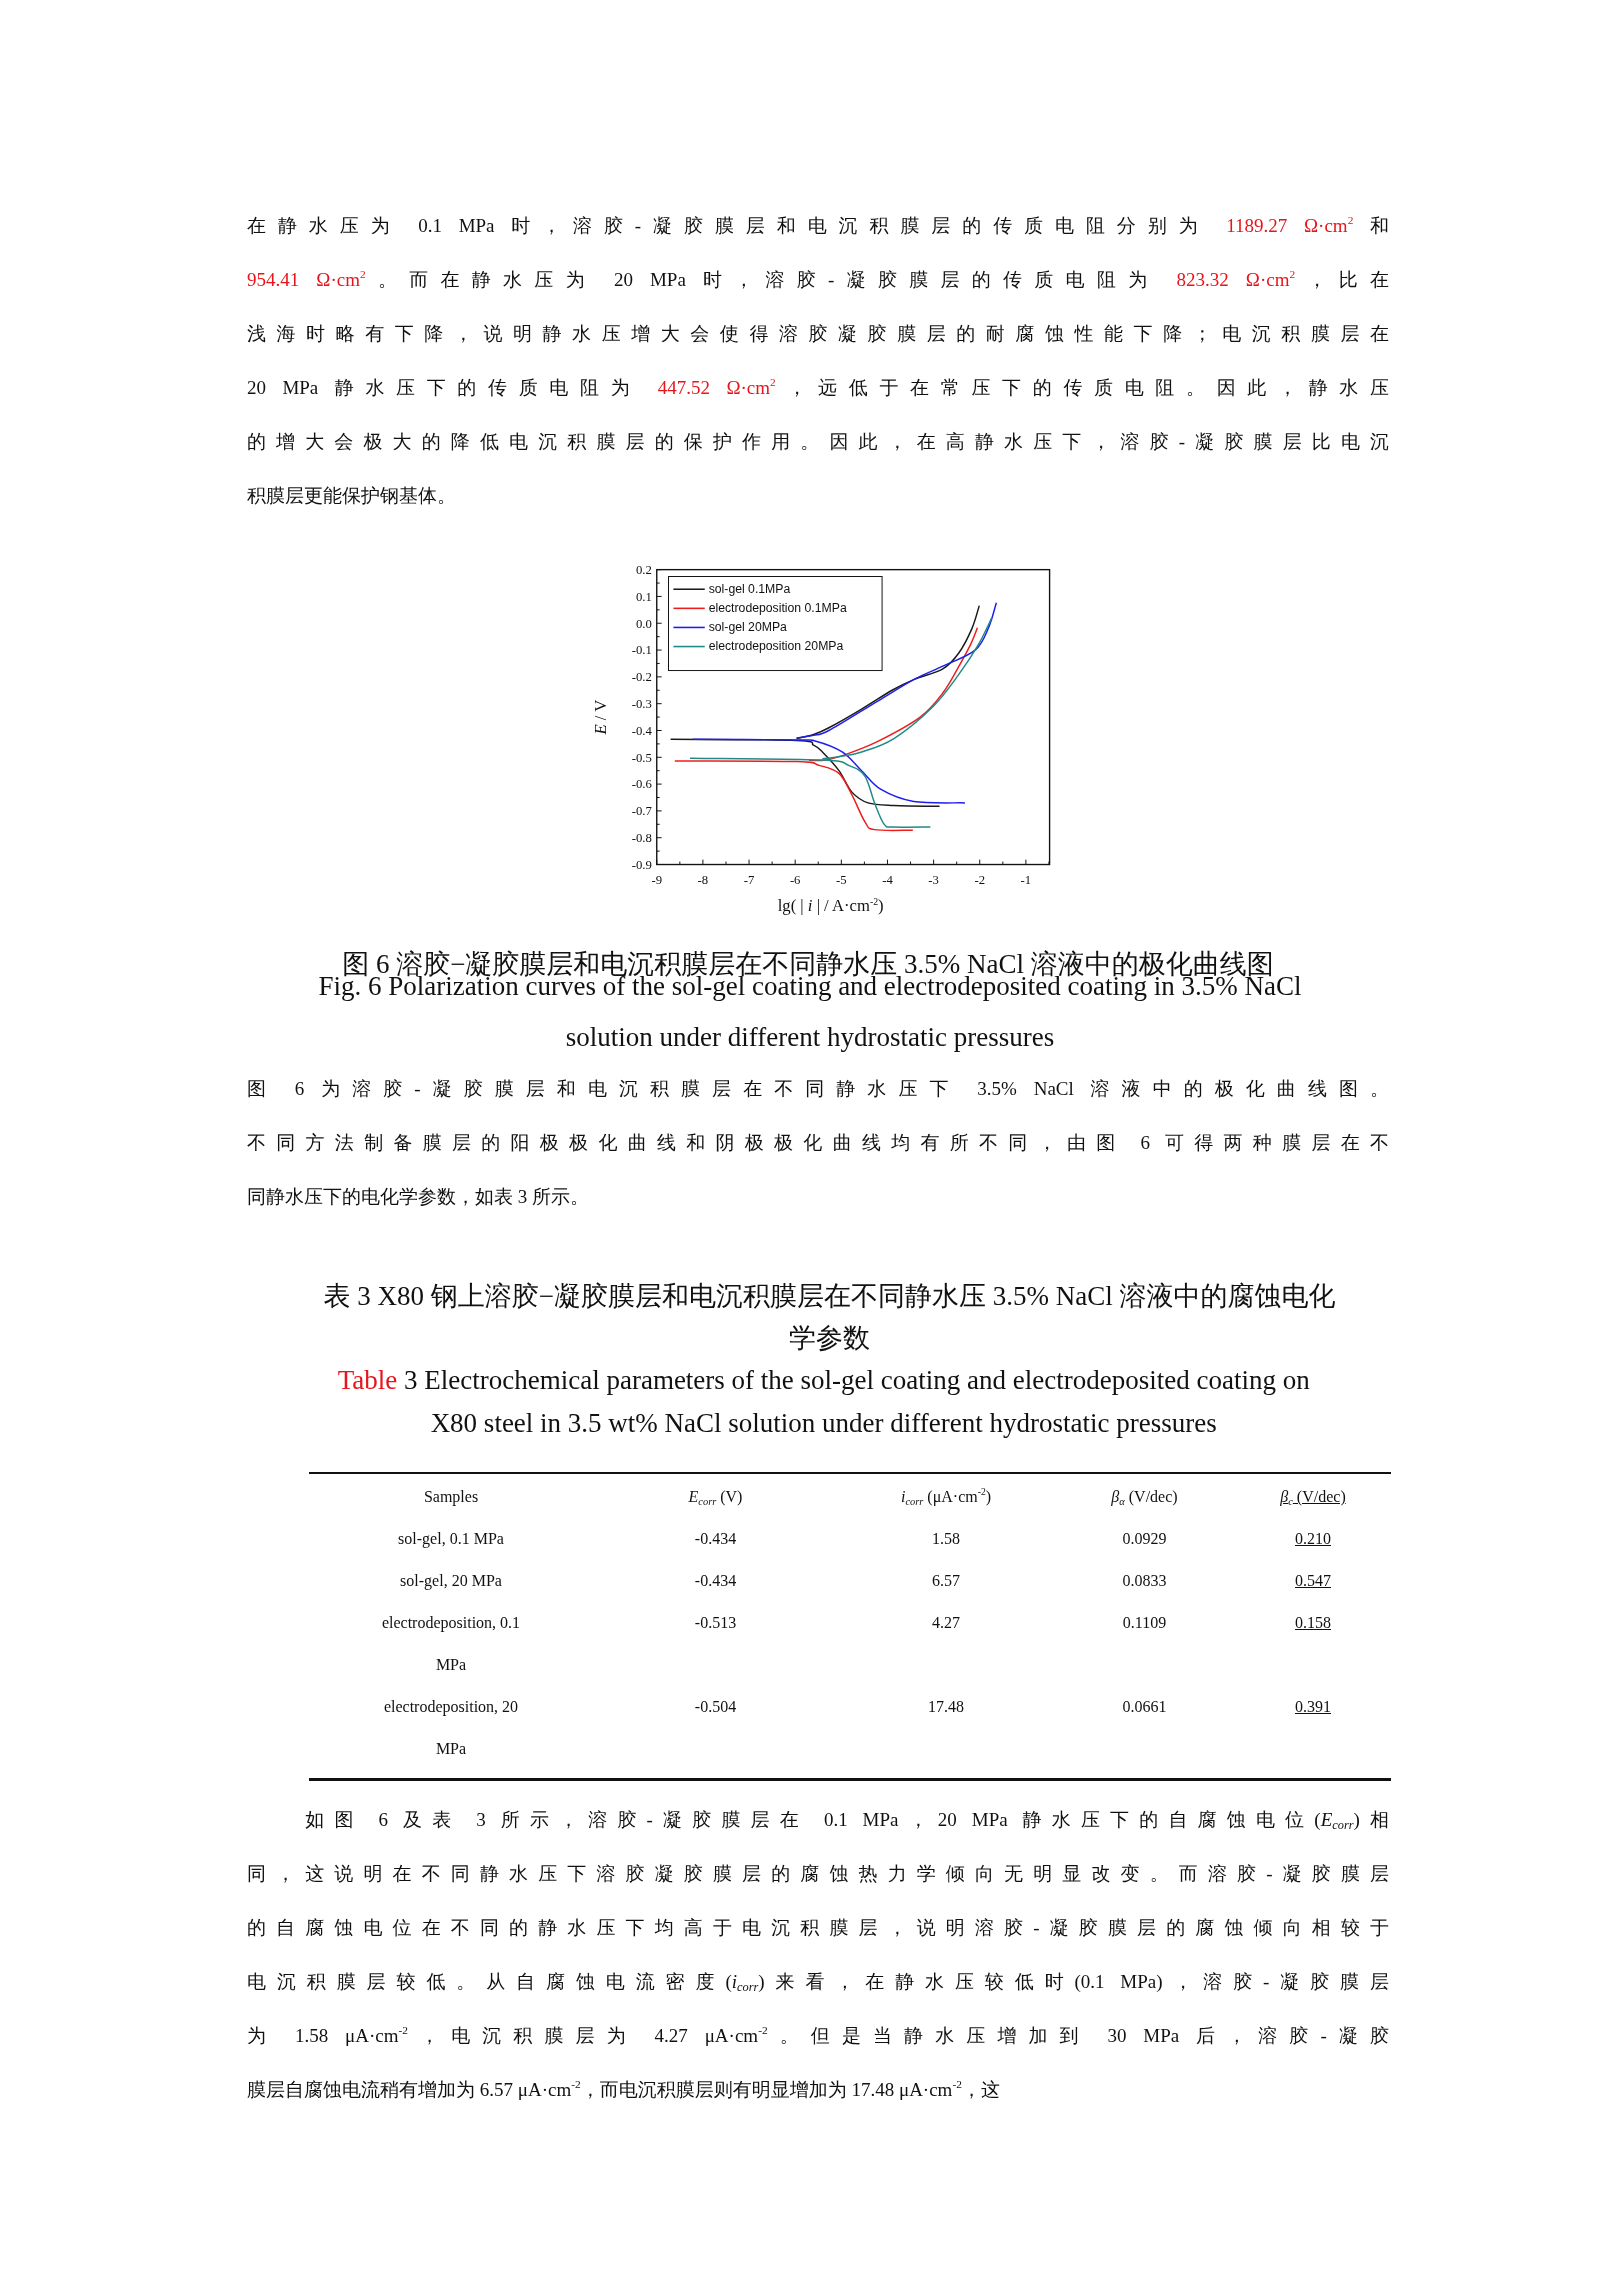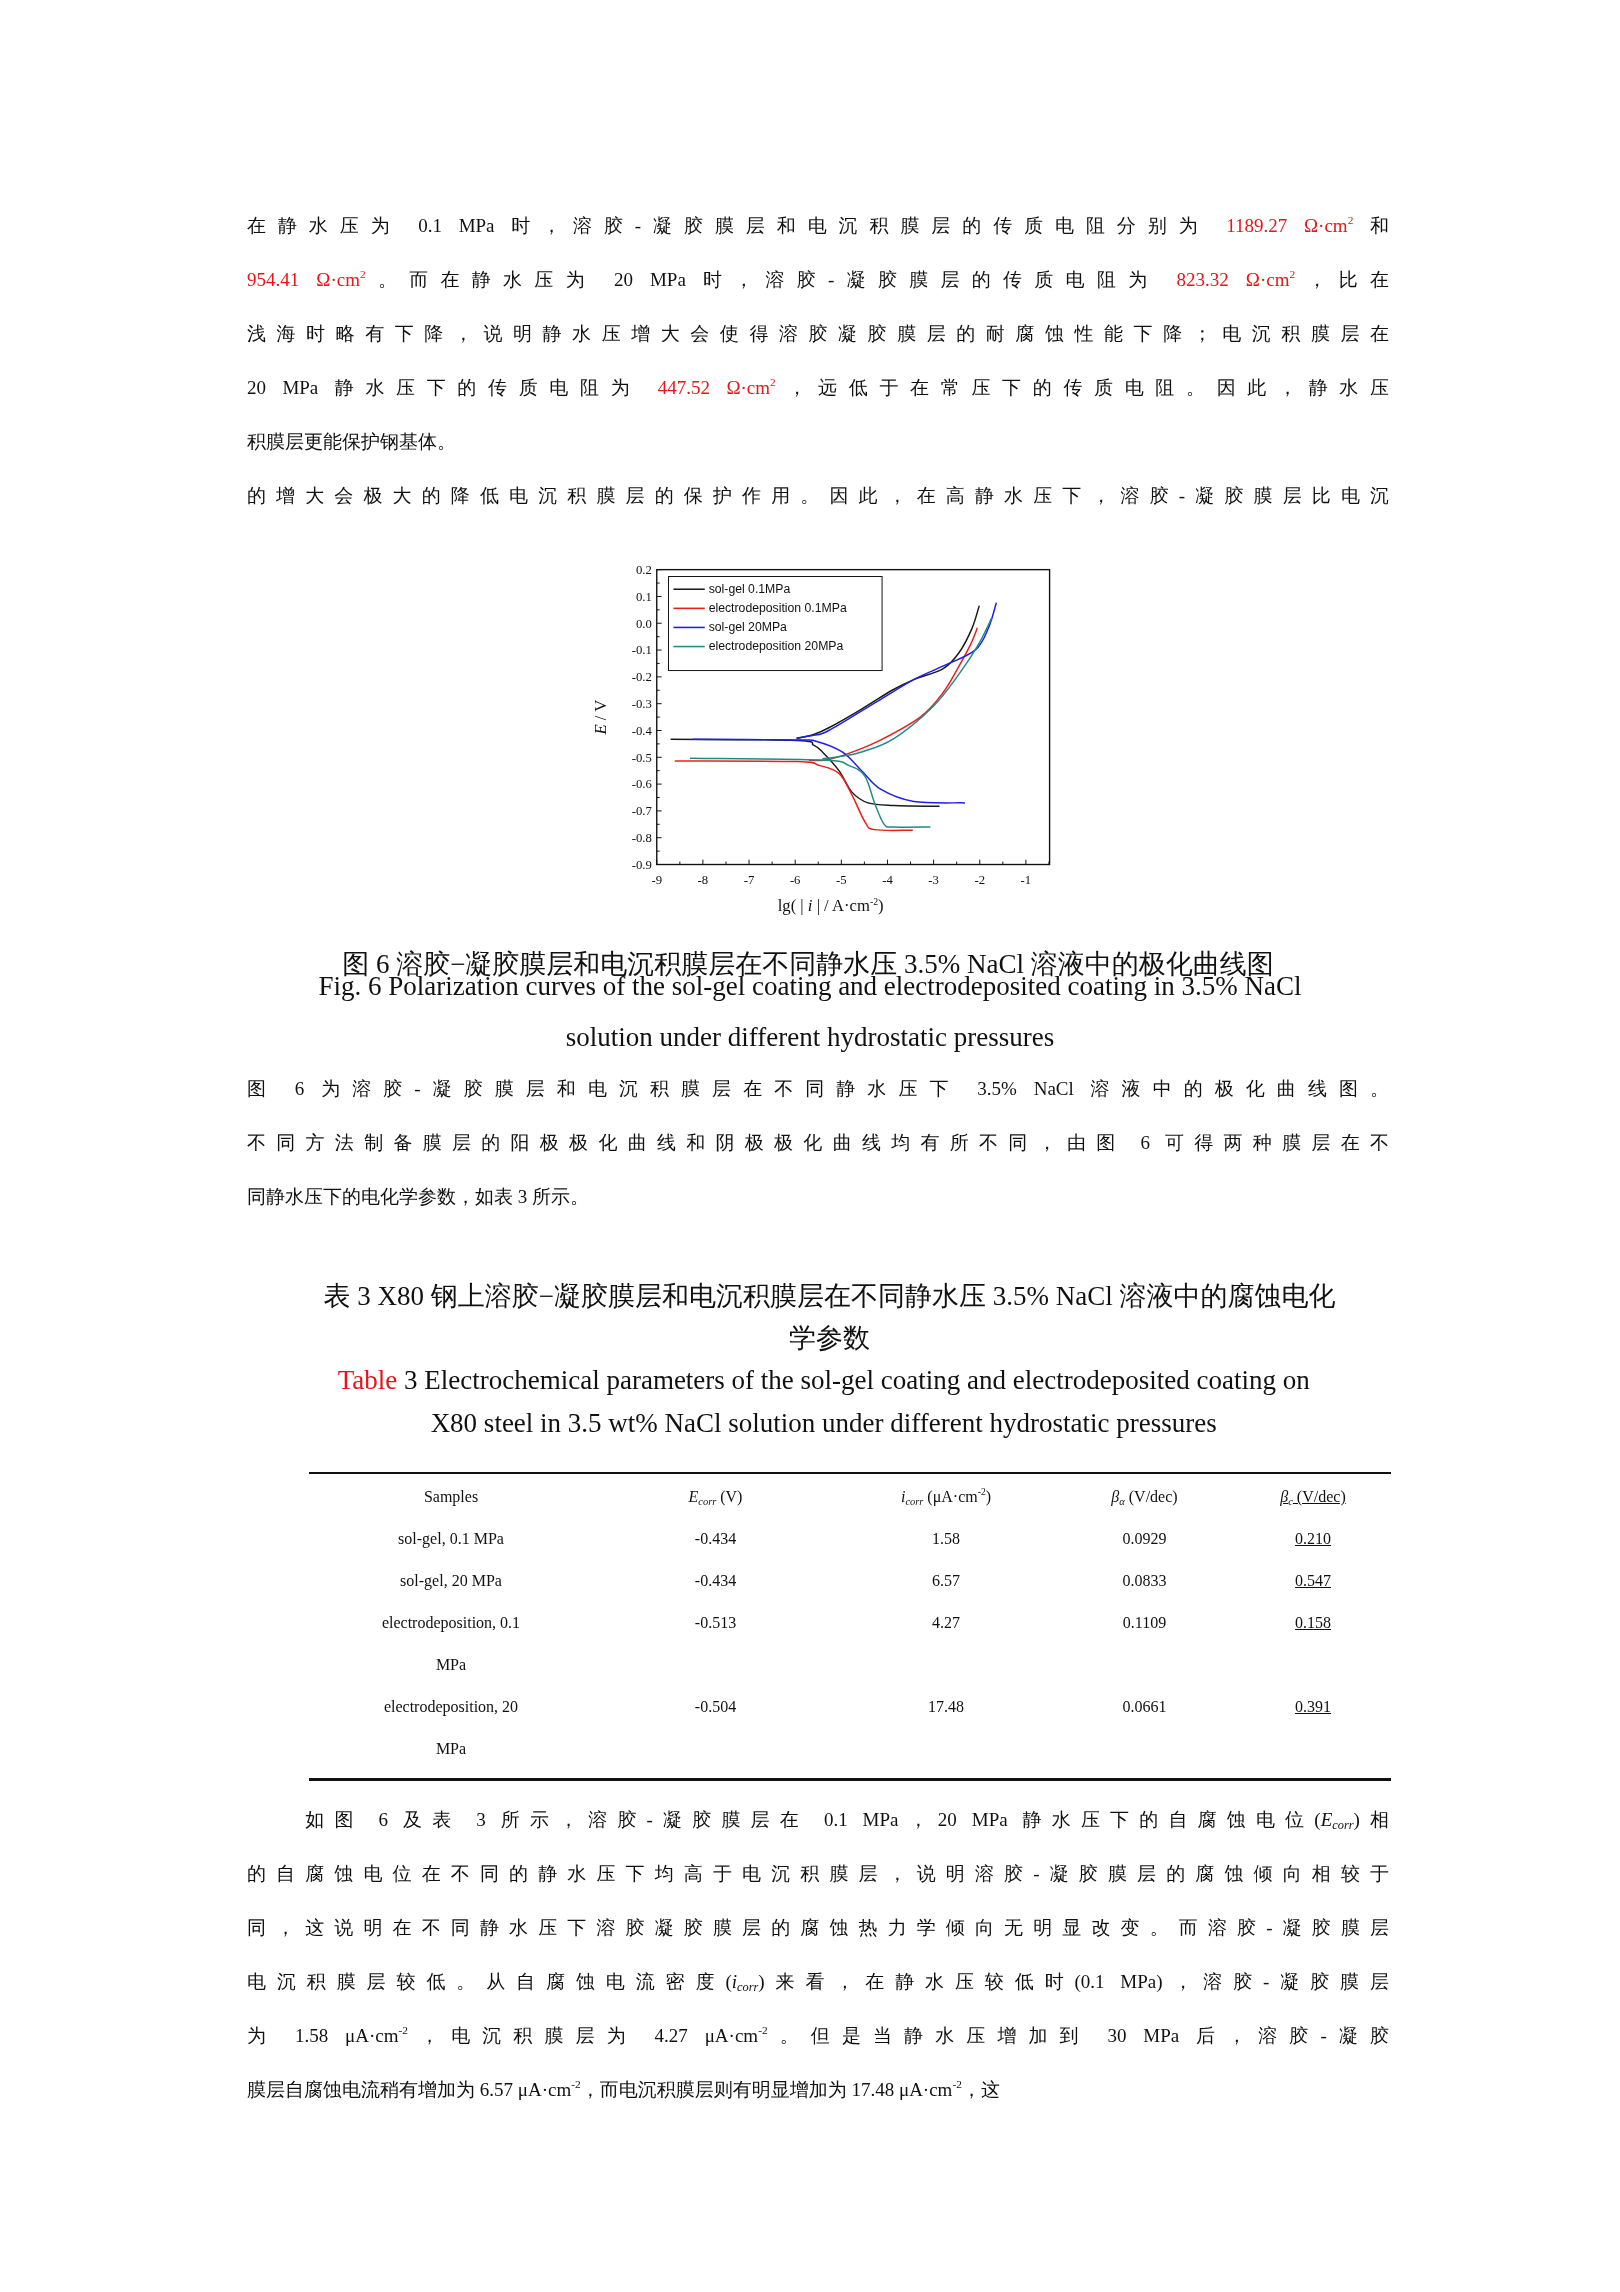--- a/index.html
+++ b/index.html
@@ -23,22 +23,22 @@
   .it { font-style: italic; }
 </style>
 </head>
 <body>
 
 <div class="para" style="top:199px;">
     <span class="line"><span>在静水压为 0.1  MPa 时，溶胶-凝胶膜层和电沉积膜层的传质电阻分别为 </span><span class="red">1189.27  Ω·cm</span><sup class="red">2</sup><span> 和</span></span>
     <span class="line"><span class="red">954.41 Ω·cm</span><sup class="red">2</sup><span>。而在静水压为 20 MPa 时，溶胶-凝胶膜层的传质电阻为 </span><span class="red">823.32 Ω·cm</span><sup class="red">2</sup><span>，比在</span></span>
     <span class="line"><span>浅海时略有下降，说明静水压增大会使得溶胶凝胶膜层的耐腐蚀性能下降；电沉积膜层在</span></span>
     <span class="line"><span>20  MPa 静水压下的传质电阻为 </span><span class="red">447.52  Ω·cm</span><sup class="red">2</sup><span>，远低于在常压下的传质电阻。因此，静水压</span></span>
+    <span class="line"><span>的增大会极大的降低电沉积膜层的保护作用。因此，在高静水压下，溶胶-凝胶膜层比电沉</span></span>
     <span class="line last"><span>积膜层更能保护钢基体。</span></span>
-    <span class="line"><span>的增大会极大的降低电沉积膜层的保护作用。因此，在高静水压下，溶胶-凝胶膜层比电沉</span></span>
   </div>
 
 <svg id="chart" width="529" height="392" viewBox="0 0 540 400" xmlns="http://www.w3.org/2000/svg">
   <g id="plot-layer">
       <rect x="110" y="21" width="401" height="301" fill="none" stroke="#111" stroke-width="1.4"></rect>
       <line x1="110" y1="322" x2="110" y2="317" stroke="#111" stroke-width="1"></line>
       <line x1="133.55" y1="322" x2="133.55" y2="319" stroke="#111" stroke-width="1"></line>
       <text x="110" y="342" text-anchor="middle" font-size="13" font-family="Liberation Serif, serif" fill="#111">-9</text>
       <line x1="157.1" y1="322" x2="157.1" y2="317" stroke="#111" stroke-width="1"></line>
       <line x1="180.65" y1="322" x2="180.65" y2="319" stroke="#111" stroke-width="1"></line>
@@ -175,19 +175,19 @@
         <div class="c2"><span>17.48</span></div>
         <div class="c3"><span>0.0661</span></div>
         <div class="c4"><span>0.391</span></div>
       </div>
     </div>
 </div>
 <div class="tbl-rule-bot"></div>
 
 <div class="para" style="top:1793px;">
     <span class="line"><span>　　如图 6 及表 3 所示，溶胶-凝胶膜层在 0.1 MPa，20 MPa 静水压下的自腐蚀电位(</span><span class="it">E</span><sub>corr</sub><span>)相</span></span>
+    <span class="line"><span>同，这说明在不同静水压下溶胶凝胶膜层的腐蚀热力学倾向无明显改变。而溶胶-凝胶膜层</span></span>
     <span class="line"><span>的自腐蚀电位在不同的静水压下均高于电沉积膜层，说明溶胶-凝胶膜层的腐蚀倾向相较于</span></span>
-    <span class="line"><span>同，这说明在不同静水压下溶胶凝胶膜层的腐蚀热力学倾向无明显改变。而溶胶-凝胶膜层</span></span>
     <span class="line"><span>电沉积膜层较低。从自腐蚀电流密度(</span><span class="it">i</span><sub>corr</sub><span>)来看，在静水压较低时(0.1  MPa)，溶胶-凝胶膜层</span></span>
     <span class="line"><span>为 1.58  μA·cm</span><sup>-2</sup><span>，电沉积膜层为 4.27  μA·cm</span><sup>-2</sup><span>。但是当静水压增加到 30 MPa 后，溶胶-凝胶</span></span>
     <span class="line last"><span>膜层自腐蚀电流稍有增加为 6.57 μA·cm</span><sup>-2</sup><span>，而电沉积膜层则有明显增加为 17.48 μA·cm</span><sup>-2</sup><span>，这</span></span>
   </div>
 
 
 </body></html>

